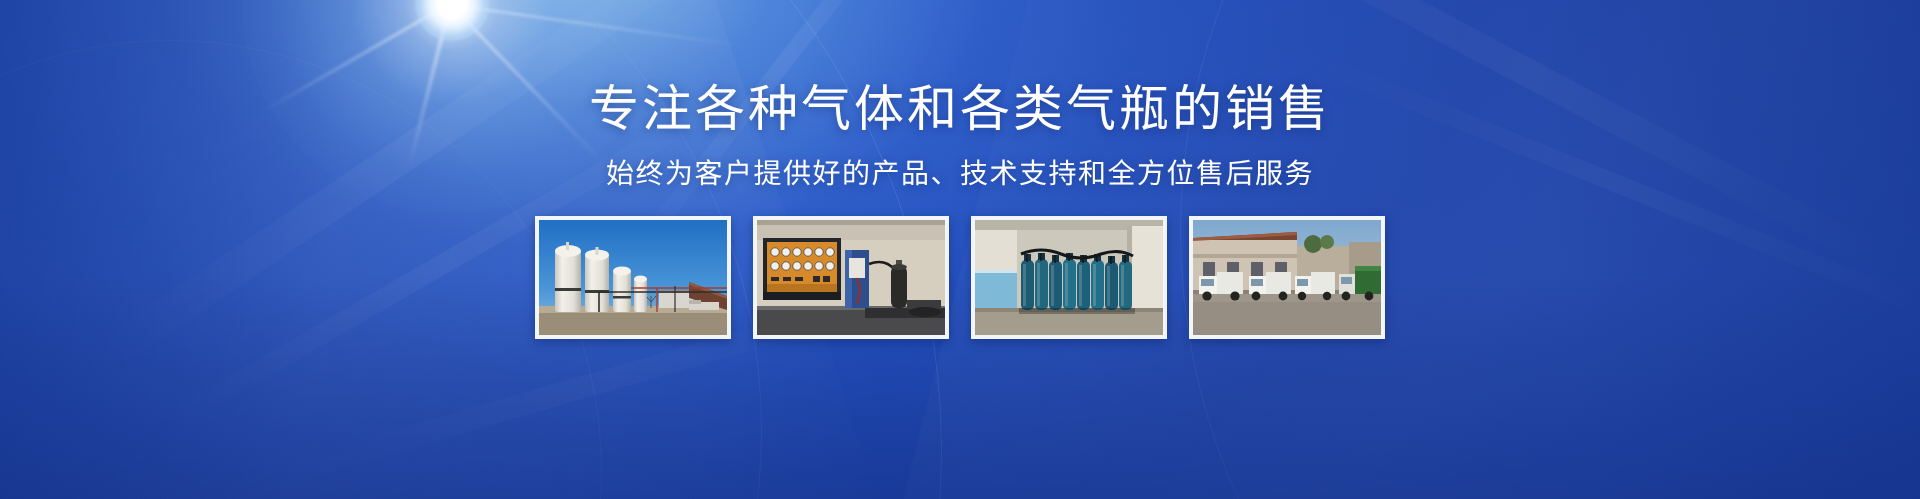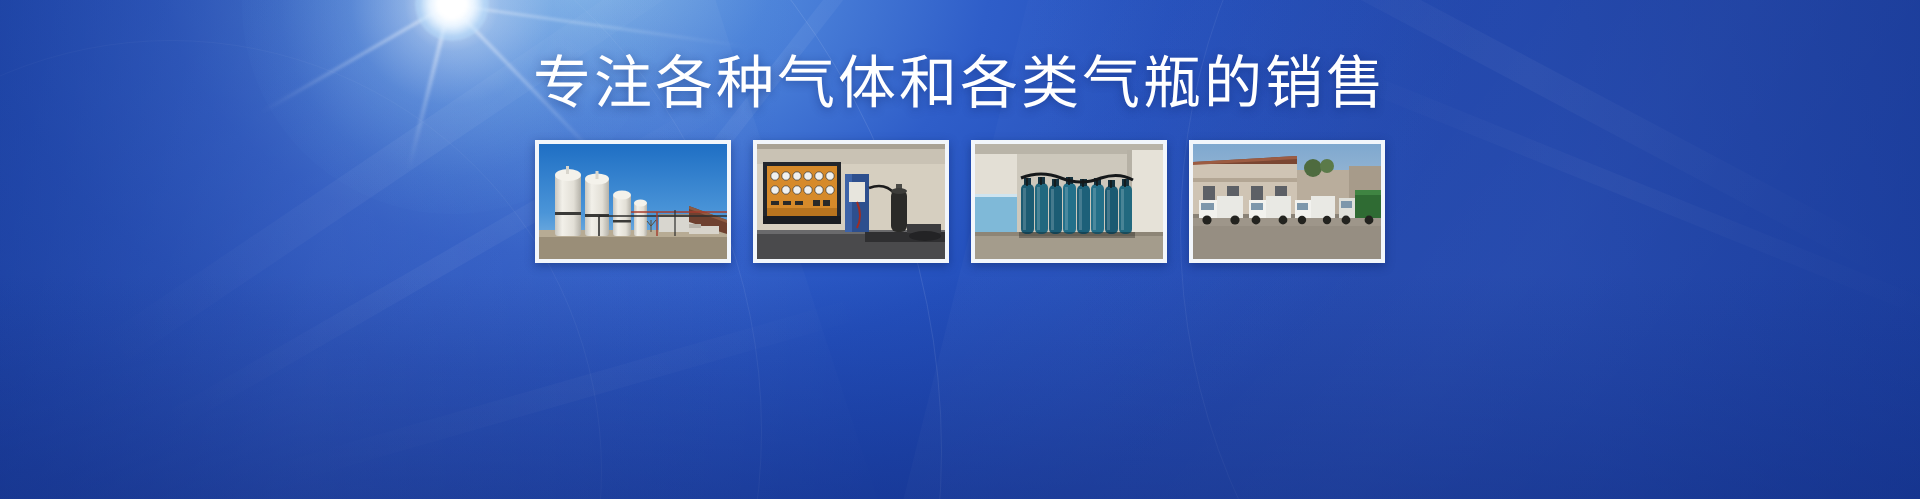--- a/index.html
+++ b/index.html
@@ -104,22 +104,22 @@
   
   .content {
     position: absolute;
     inset: 0;
     display: flex;
     flex-direction: column;
     align-items: center;
   }
 
   .headline {
-    margin-top: 54px;
-    font-size: 58px;
+    margin-top: 84px;
+    font-size: 50px;
     line-height: 1;
     letter-spacing: 3px;
     color: #ffffff;
     font-weight: 400;
     text-shadow: 0 2px 10px rgba(10,34,100,0.45);
     white-space: nowrap;
   }
 
   .ribbon-wrap {
     margin-top: 26px;
@@ -205,20 +205,21 @@
   <div class="sun-ray r4" style="transform:rotate(104deg);"></div>
   <div class="sun-ray r2" style="transform:rotate(150deg);"></div>
   <div class="sun-ray r1" style="transform:rotate(-70deg);"></div>
   <div class="sun-core"></div>
 
   <div class="content">
 
     <div class="headline">专注各种气体和各类气瓶的销售</div>
 
 
+    <div class="subline">始终为客户提供好的产品、技术支持和全方位售后服务</div>
 
     <div class="gallery">
 
       <div class="photo">
         <svg viewBox="0 0 188 115" preserveAspectRatio="none">
           <defs>
             <linearGradient id="sky1" x1="0" y1="0" x2="0" y2="1">
               <stop offset="0%" stop-color="#1f6fc4"></stop>
                 <stop offset="60%" stop-color="#4b95d8"></stop>
                 <stop offset="100%" stop-color="#8fbfe4"></stop>

